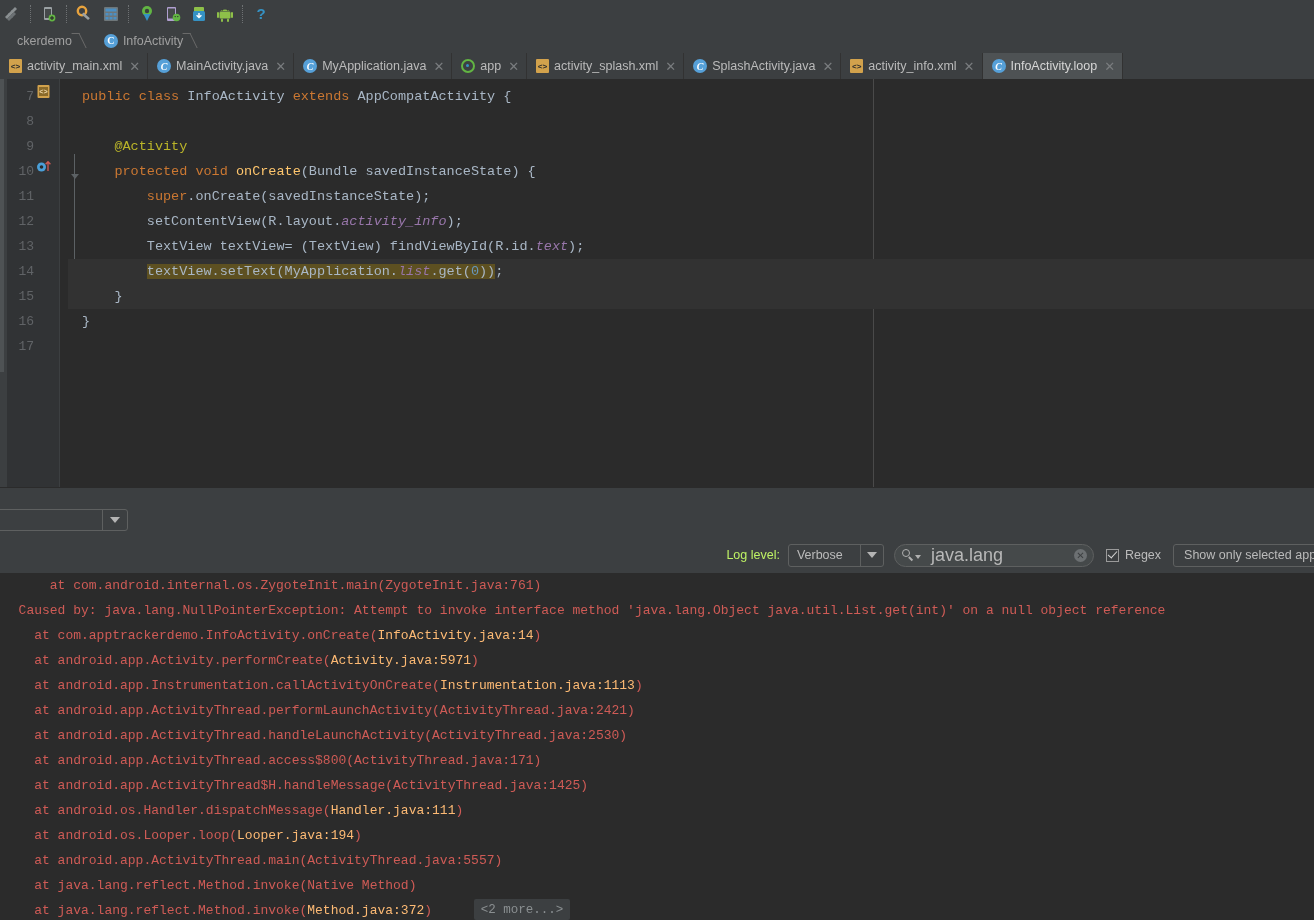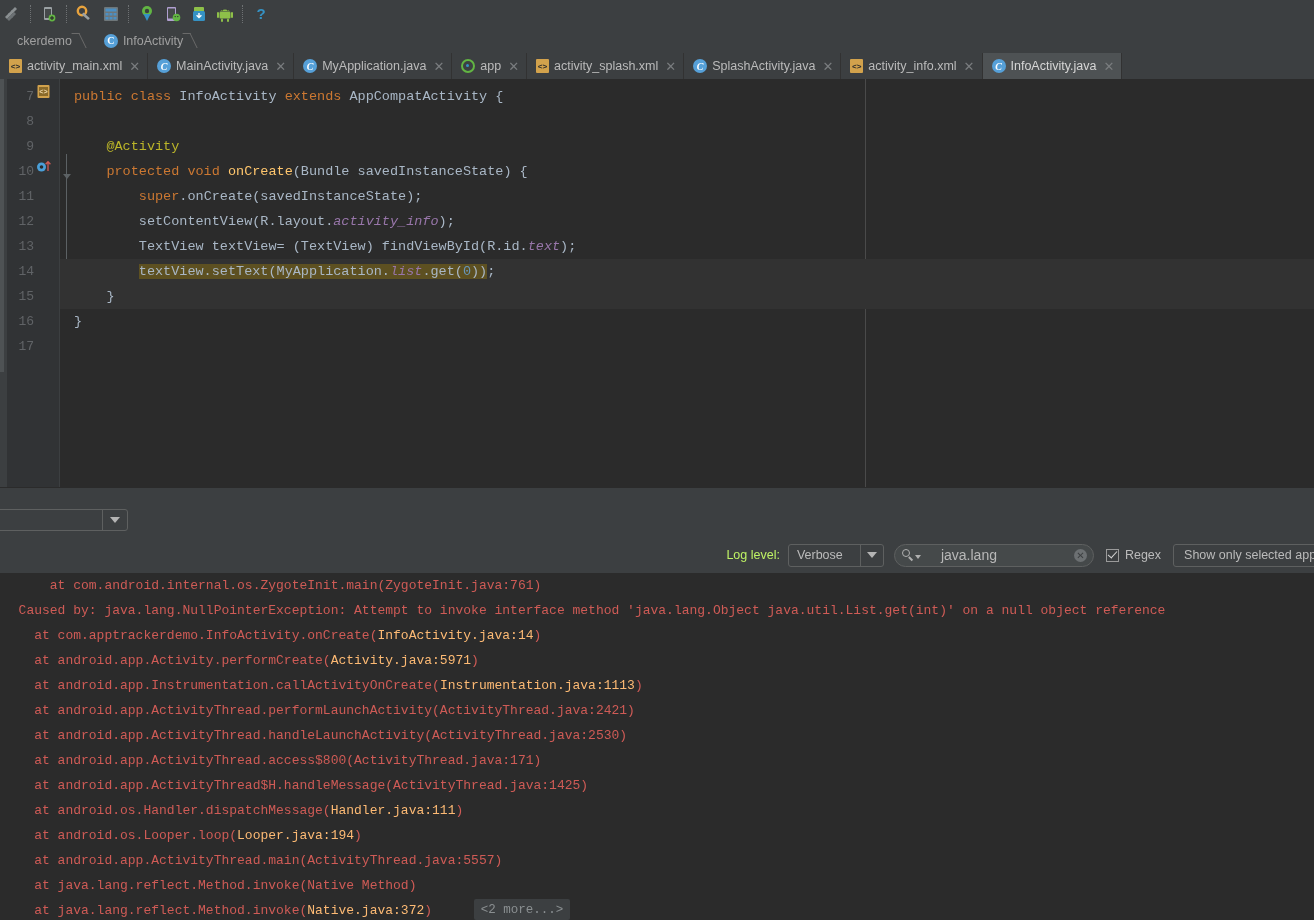--- a/index.html
+++ b/index.html
@@ -131,21 +131,21 @@
   .ln {
     position: absolute; right: 26px;
     font-family: "Liberation Mono", monospace;
     font-size: 13px; color: #606366;
     text-align: right; width: 28px;
     height: 25px; line-height: 25px;
   }
   .gutter-mark { position: absolute; }
 
   #code-area {
-    position: absolute; left: 60px; top: 0; right: 0; height: 488px;
+    position: absolute; left: 68px; top: 0; right: 0; height: 488px;
     overflow: hidden;
   }
   #fold-gutter {
     position: absolute; left: 0; top: 0; width: 14px; height: 408px;
   }
   #fold-bar {
     position: absolute; left: 6px; top: 75px; width: 1px; height: 148px;
     background: #5c6164;
   }
   .fold-box {
@@ -246,21 +246,21 @@
     display: flex; align-items: center; justify-content: center;
   }
   #search-box {
     width: 200px; height: 23px; box-sizing: border-box;
     border: 1px solid #5e6060; border-radius: 12px;
     background: #45494a;
     display: flex; align-items: center; margin-right: 12px;
     padding: 0 6px 0 7px;
   }
   #search-box .sb-text {
-    flex: 1 1 auto; font-size: 14px; color: #b8b8b8; margin-left: 20px;
+    flex: 1 1 auto; font-size: 18px; color: #b8b8b8; margin-left: 10px;
   }
   .mag {
     width: 12px; height: 12px; flex: 0 0 auto; position: relative;
   }
   .mag::before {
     content: ""; position: absolute; left: 0; top: 0;
     width: 8px; height: 8px; border: 1.6px solid #b0b0b0; border-radius: 50%;
     box-sizing: border-box;
   }
   .mag::after {
@@ -491,21 +491,21 @@
           <i class="ico-xml"></i>
         </span>
       <span>activity_info.xml</span>
       <span class="tab-close">✕</span>
     </div>
 
     <div class="tab active">
       <span class="tab-ico">
           <i class="cls-badge" style="margin:0">C</i>
         </span>
-      <span>InfoActivity.java</span>
+      <span>InfoActivity.loop</span>
       <span class="tab-close">✕</span>
     </div>
 
     <div class="tab-fill"></div>
   </div>
 
   <div id="editor">
 
     <div id="left-stripe">
       <div id="left-stripe-thumb"></div>
@@ -613,20 +613,20 @@
       <div class="log-line"><span>    at android.app.Activity.performCreate(</span><span class="log-link">Activity.java:5971</span><span>)</span></div>
       <div class="log-line"><span>    at android.app.Instrumentation.callActivityOnCreate(</span><span class="log-link">Instrumentation.java:1113</span><span>)</span></div>
       <div class="log-line"><span>    at android.app.ActivityThread.performLaunchActivity(ActivityThread.java:2421)</span></div>
       <div class="log-line"><span>    at android.app.ActivityThread.handleLaunchActivity(ActivityThread.java:2530)</span></div>
       <div class="log-line"><span>    at android.app.ActivityThread.access$800(ActivityThread.java:171)</span></div>
       <div class="log-line"><span>    at android.app.ActivityThread$H.handleMessage(ActivityThread.java:1425)</span></div>
       <div class="log-line"><span>    at android.os.Handler.dispatchMessage(</span><span class="log-link">Handler.java:111</span><span>)</span></div>
       <div class="log-line"><span>    at android.os.Looper.loop(</span><span class="log-link">Looper.java:194</span><span>)</span></div>
       <div class="log-line"><span>    at android.app.ActivityThread.main(ActivityThread.java:5557)</span></div>
       <div class="log-line"><span>    at java.lang.reflect.Method.invoke(Native Method)</span></div>
-      <div class="log-line"><span>    at java.lang.reflect.Method.invoke(</span><span class="log-link">Native.java:372</span><span>)</span></div>
+      <div class="log-line"><span>    at java.lang.reflect.Method.invoke(</span><span class="log-link">Method.java:372</span><span>)</span></div>
     </div>
 
   <div id="more-btn">
     <span>&lt;2 more...&gt;</span>
   </div>
 
 </div>
 
 </body></html>

